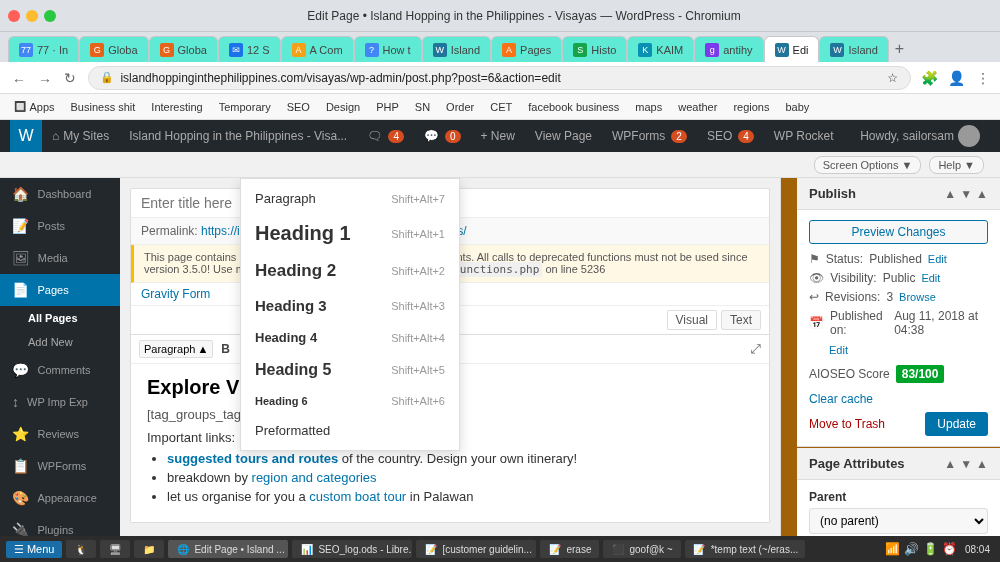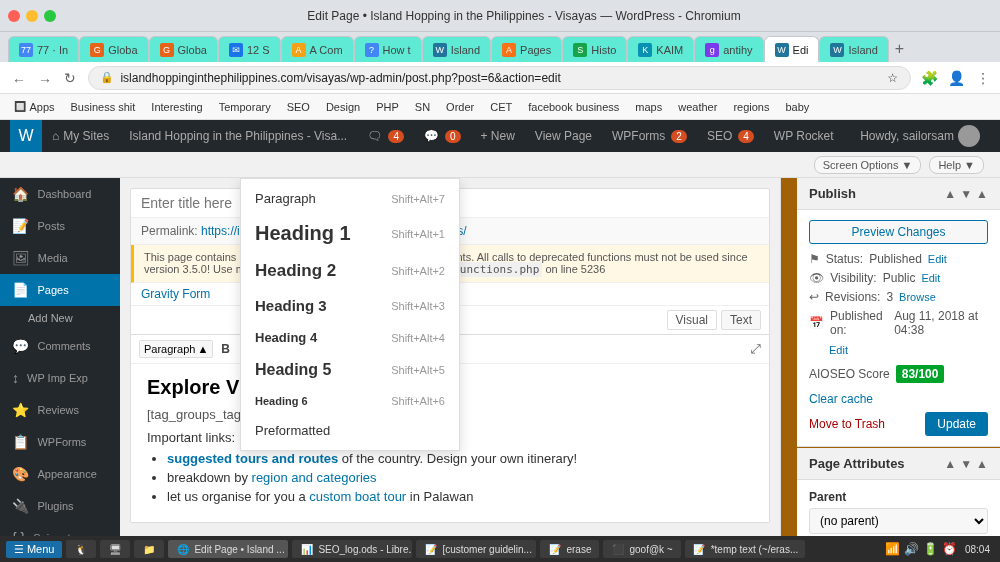--- a/index.html
+++ b/index.html
@@ -644,20 +644,21 @@
       <span class="si-label">Posts</span>
     </div>
     <div class="sidebar-item">
       <span class="si-icon">🖼</span>
       <span class="si-label">Media</span>
     </div>
     <div class="sidebar-item active">
       <span class="si-icon">📄</span>
       <span class="si-label">Pages</span>
     </div>
+    <div class="sidebar-sub-item active">All Pages</div>
     <div class="sidebar-sub-item">Add New</div>
     <div class="sidebar-item">
       <span class="si-icon">💬</span>
       <span class="si-label">Comments</span>
     </div>
     <div class="sidebar-item">
       <span class="si-icon">↕</span>
       <span class="si-label">WP Imp Exp</span>
     </div>
     <div class="sidebar-item">

